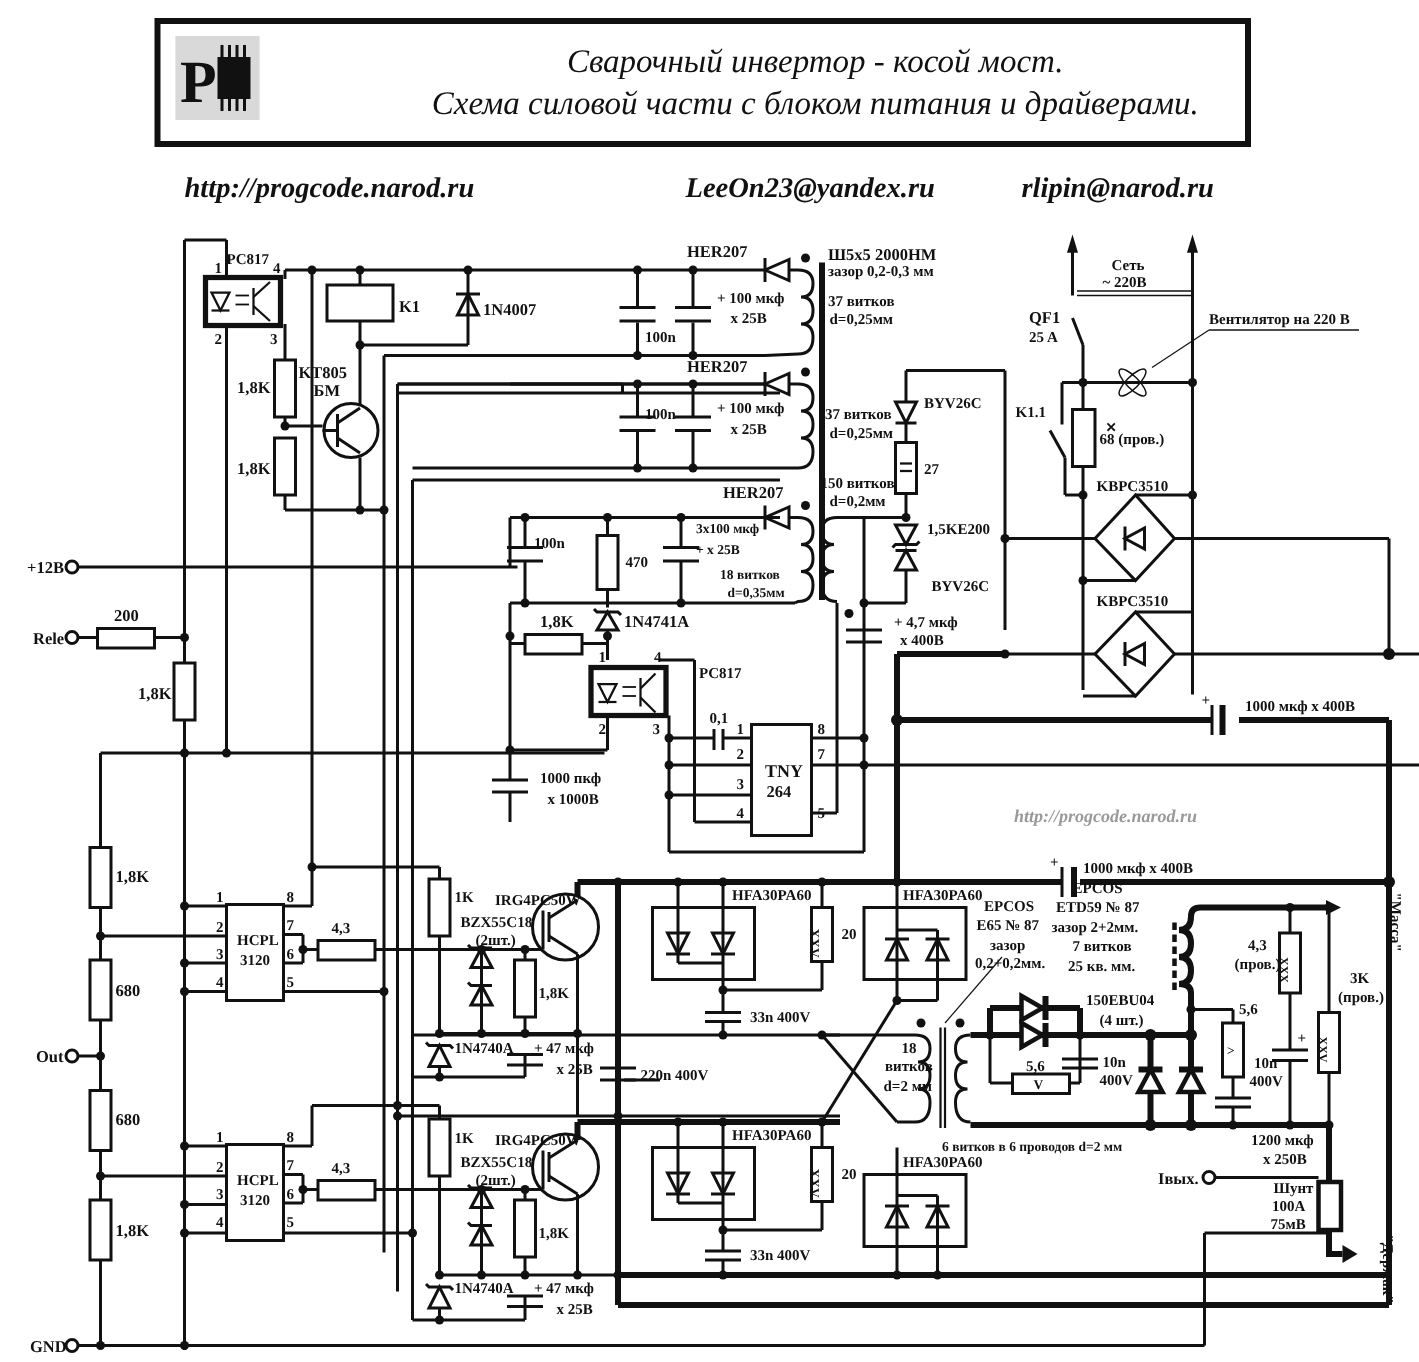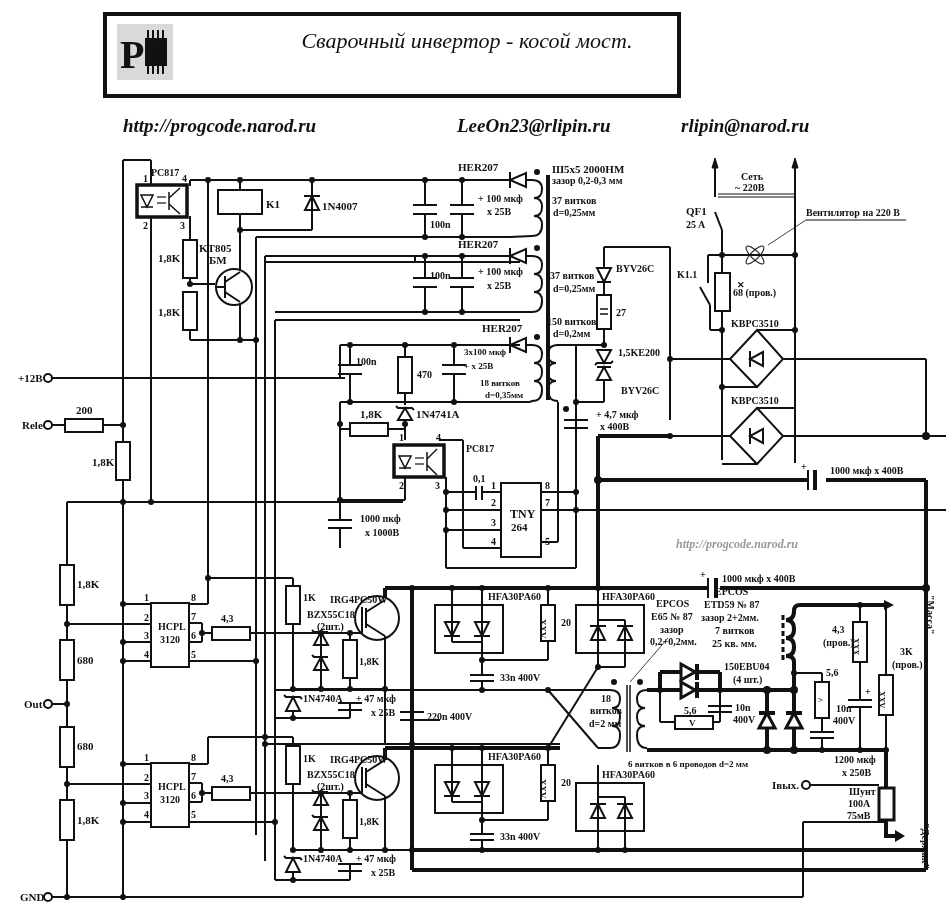--- a/index.html
+++ b/index.html
@@ -1,17 +1,17 @@
 <!DOCTYPE html>
 <html><head>
 <meta charset="utf-8">
 <style>
   html, body { margin: 0; padding: 0; background: #ffffff; }
   body { width: 946px; height: 908px; position: relative; overflow: hidden; font-family: "Liberation Serif", serif; }
-  .header-box { position: absolute; left: 103px; top: 12px; width: 578px; height: 86px; border: 4px solid #111; box-sizing: border-box; background: #fff; }
+  .header-box { position: absolute; left: 103px; top: 12px; width: 731px; height: 86px; border: 4px solid #111; box-sizing: border-box; background: #fff; }
   .logo { position: absolute; left: 117px; top: 24px; width: 56px; height: 56px; background: #d9d9d9; }
   .title1, .title2 { position: absolute; left: 160px; right: 10px; text-align: center; font-style: italic; font-size: 22px; color: #111; }
   .title1 { top: 16px; }
   .title2 { top: 44px; }
   .links { position: absolute; top: 115px; font-style: italic; font-weight: bold; font-size: 19px; color: #111; }
   svg#schem { position: absolute; left: 0; top: 0; }
   svg text { font-family: "Liberation Serif", serif; font-weight: bold; fill: #111; }
   .w { stroke: #111; stroke-width: 2; fill: none; }
   .wb { stroke: #111; stroke-width: 4; fill: none; }
   .cmp { stroke: #111; stroke-width: 2; fill: #fff; }
@@ -35,24 +35,25 @@
       <line x1="31" y1="42" x2="31" y2="50"></line>
         <line x1="36" y1="42" x2="36" y2="50"></line>
         <line x1="41" y1="42" x2="41" y2="50"></line>
         <line x1="46" y1="42" x2="46" y2="50"></line>
     </g>
     <text x="32" y="36" font-size="18" font-family="Liberation Sans, sans-serif" font-weight="bold" fill="#fff">c</text>
   </svg>
 </div>
 <div class="header-box" style="border:none;background:transparent">
   <div class="title1">Сварочный инвертор - косой мост.</div>
+  <div class="title2">Схема силовой части с блоком питания и драйверами.</div>
 </div>
 
 <div class="links" style="left:123px">http://progcode.narod.ru</div>
-<div class="links" style="left:457px">LeeOn23@rlipin.ru</div>
+<div class="links" style="left:457px">LeeOn23@yandex.ru</div>
 <div class="links" style="left:681px">rlipin@narod.ru</div>
 
 <svg id="schem" width="946" height="908" viewBox="0 0 946 908">
 
   <g>
 
     <line class="w" x1="123" y1="160" x2="123" y2="900"></line>
     <line class="w" x1="123" y1="160" x2="151" y2="160"></line>
     <line class="w" x1="151" y1="160" x2="151" y2="502"></line>
     <line class="w" x1="208" y1="178" x2="208" y2="578"></line>

